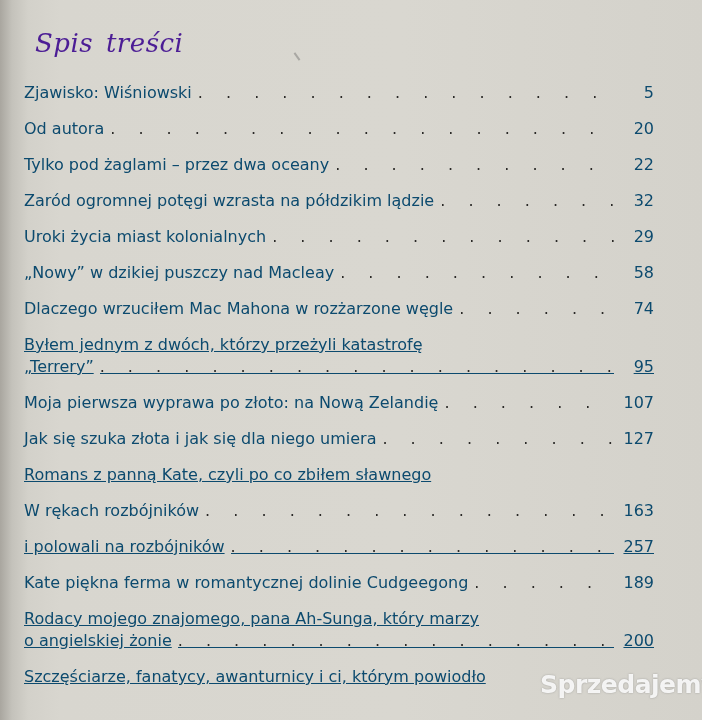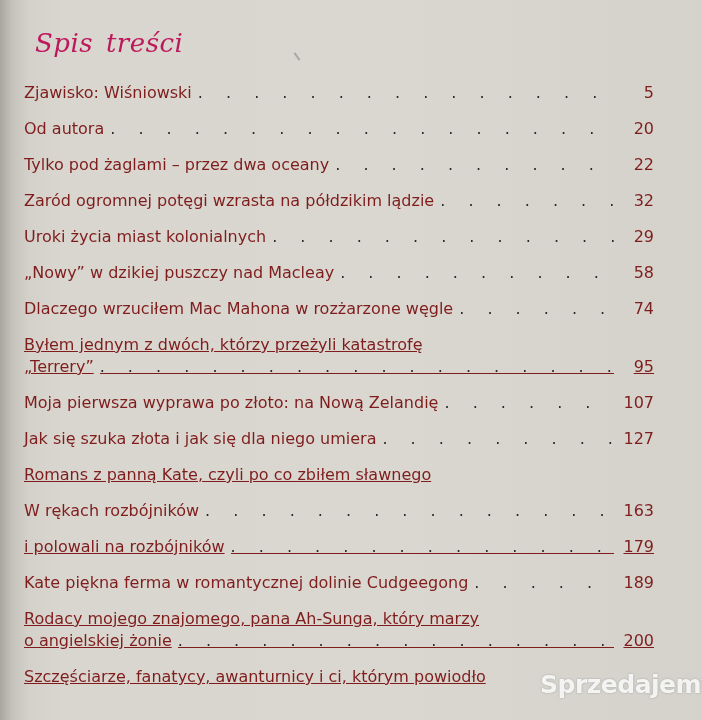--- a/index.html
+++ b/index.html
@@ -8,27 +8,27 @@
     background: #d6d4cd;
     background-image:
       linear-gradient(90deg, #a9a69f 0px, #c4c2bb 12px, #d3d1ca 28px, #d8d6cf 60px, #d9d7d0 400px, #d4d2cb 702px),
       linear-gradient(180deg, rgba(0,0,0,0.02), rgba(0,0,0,0.04));
     color: #1e1d1b;
   }
   .page { position: absolute; left: 0; top: 0; width: 702px; height: 720px; }
   .title {
     position: absolute; left: 35px; top: 28px;
     font-family: "DejaVu Serif", serif; font-style: italic;
-    font-size: 26px; letter-spacing: 0.5px; color: #be185d;
+    font-size: 26px; letter-spacing: 0.5px; color: #4c1d95;
     word-spacing: 4px;
   }
   .toc { position: absolute; left: 24px; top: 82px; width: 630px; }
   .entry {
     font-family: "DejaVu Sans", sans-serif; font-size: 16px;
-    color: #7f1d1d; position: relative;
+    color: #0c4a6e; position: relative;
     margin-bottom: 14px;
   }
   .line { display: flex; align-items: baseline; line-height: 22px; height: 22px; }
   .line .txt { white-space: nowrap; }
   .line .leader {
     flex: 1; overflow: hidden; white-space: nowrap;
     margin: 0 6px; letter-spacing: 9px; color: #2a2927;
   }
   .line .leader::before {
     content: ". . . . . . . . . . . . . . . . . . . . . . . . . . . . . . . . . . . . . . . . . . . . . . . .";
@@ -147,21 +147,21 @@
           <span class="txt">W rękach rozbójników</span>
           <span class="leader"></span>
           <span class="num">163</span>
         </div>
     </div>
 
     <div class="entry two">
       <div class="line">
           <span class="txt">i polowali na rozbójników</span>
           <span class="leader"></span>
-          <span class="num">179</span>
+          <span class="num">257</span>
         </div>
     </div>
 
     <div class="entry">
       <div class="line">
           <span class="txt">Kate piękna ferma w romantycznej dolinie Cudgeegong</span>
           <span class="leader"></span>
           <span class="num">189</span>
         </div>
     </div>

